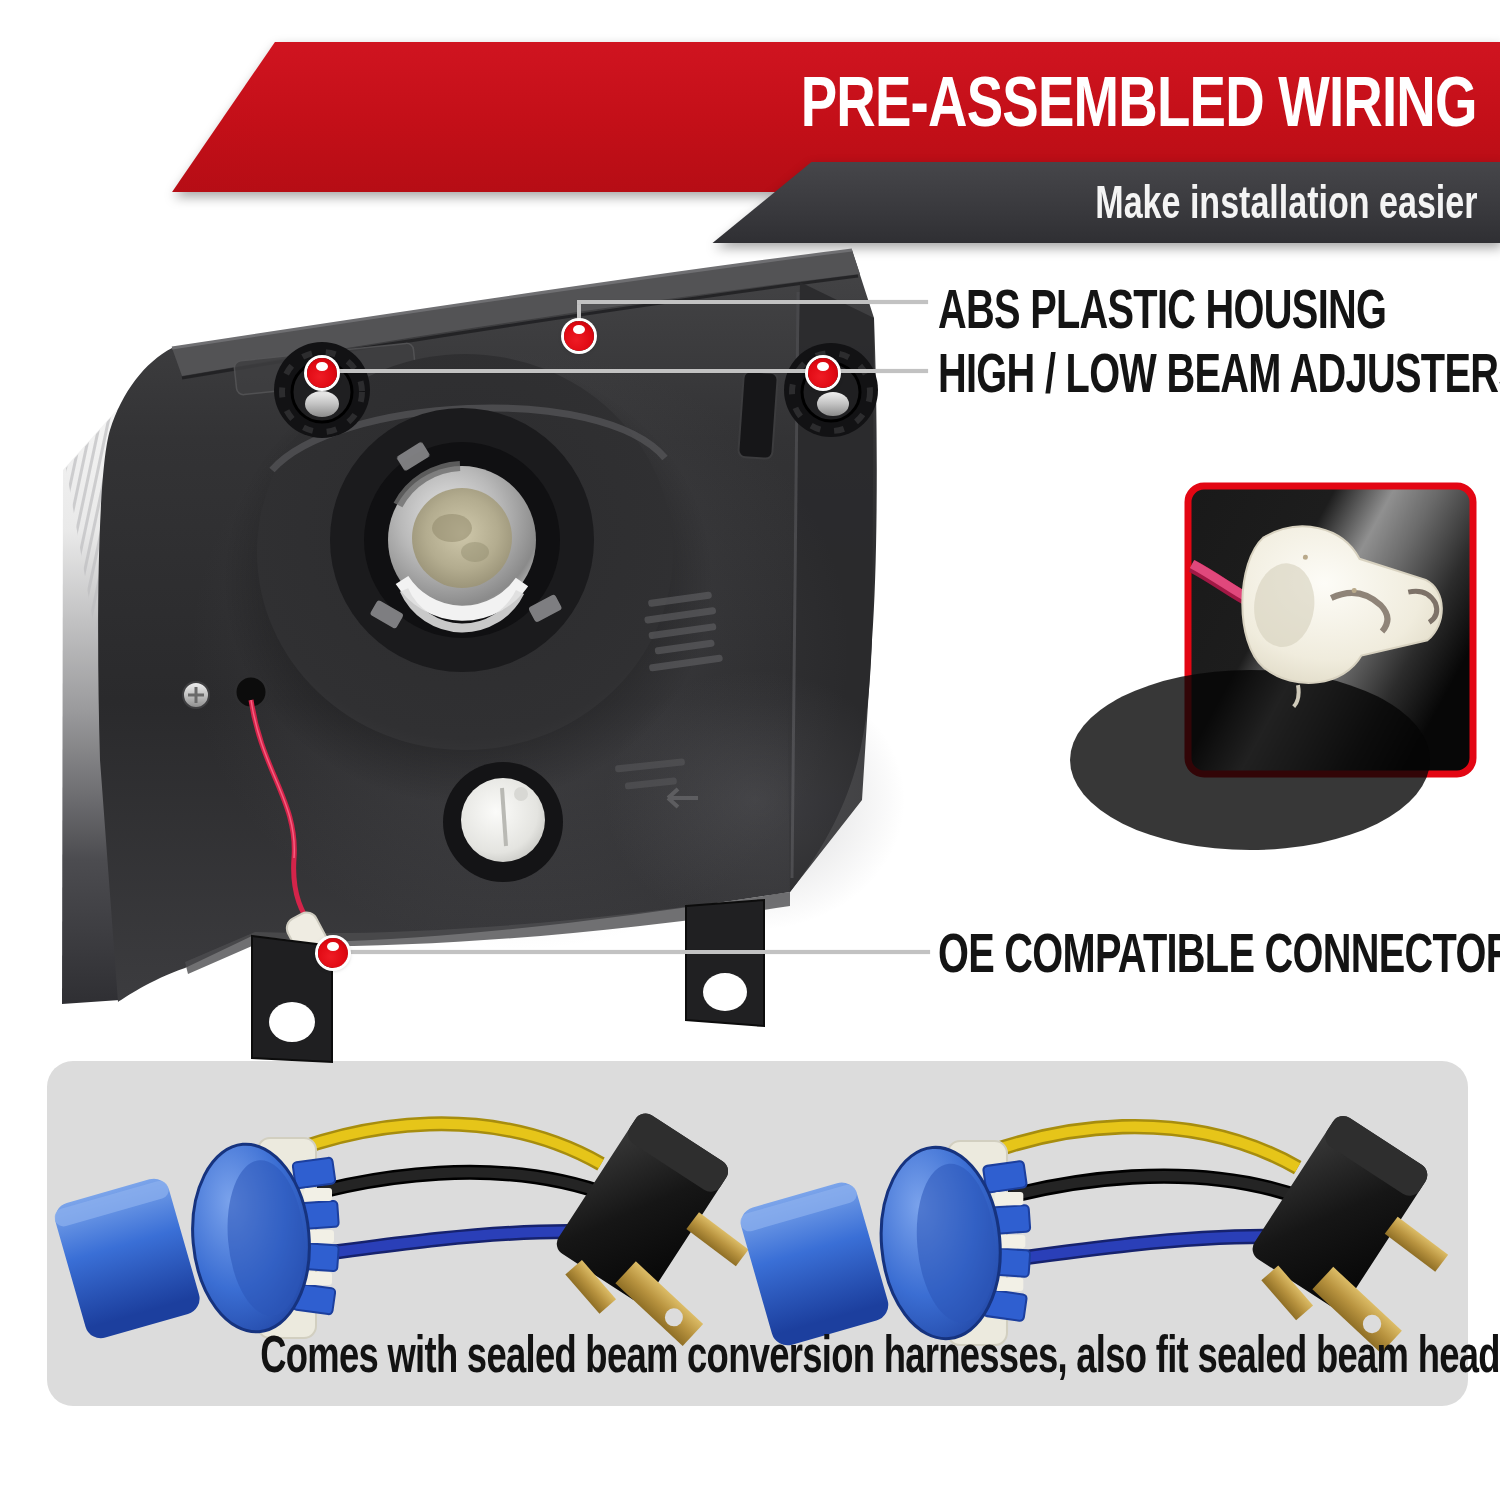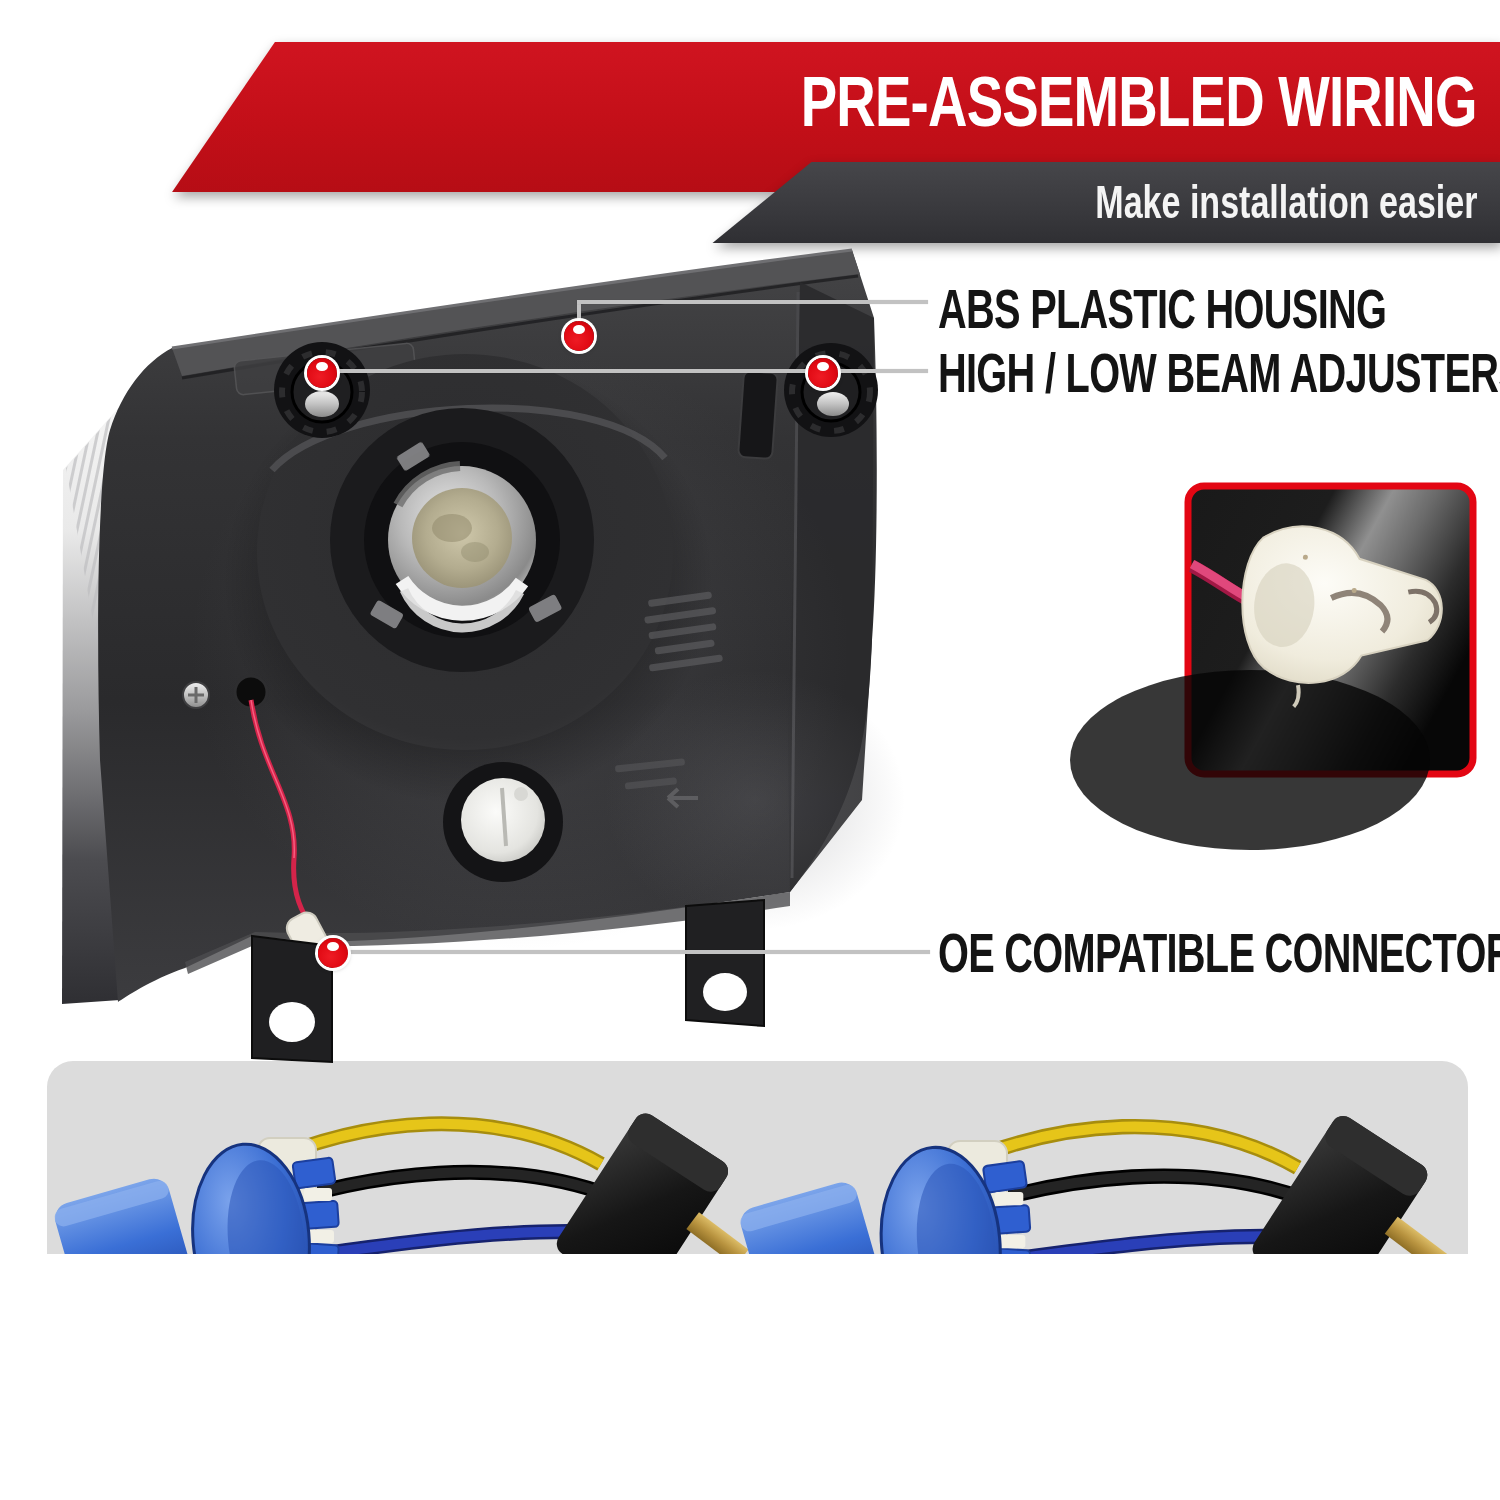--- a/index.html
+++ b/index.html
@@ -1,16 +1,16 @@
 <!DOCTYPE html>
 <html><head>
 <meta charset="utf-8">
 <style>
   html,body{margin:0;padding:0;background:#ffffff;}
-  #stage{position:relative;width:1500px;height:1254px;overflow:hidden;
+  #stage{position:relative;width:1500px;height:1500px;overflow:hidden;
          font-family:"Liberation Sans",sans-serif;background:#ffffff;}
   .abs{position:absolute;}
 
   
   .shadow-wrap{filter:drop-shadow(2px 5px 6px rgba(0,0,0,0.35));}
   #red-band{left:0;top:42px;width:1500px;height:150px;background:linear-gradient(180deg,#d01420 0%,#c30f18 55%,#b60d15 100%);
             clip-path:polygon(18.33% 0,100% 0,100% 100%,11.47% 100%);}
   #dark-band{left:0;top:162px;width:1500px;height:81px;background:linear-gradient(180deg,#46464a 0%,#39393d 60%,#2f2f33 100%);
             clip-path:polygon(54.1% 0,100% 0,100% 100%,47.5% 100%);}
   #banner-title{right:23px;top:66px;height:72px;line-height:72px;color:#ffffff;

